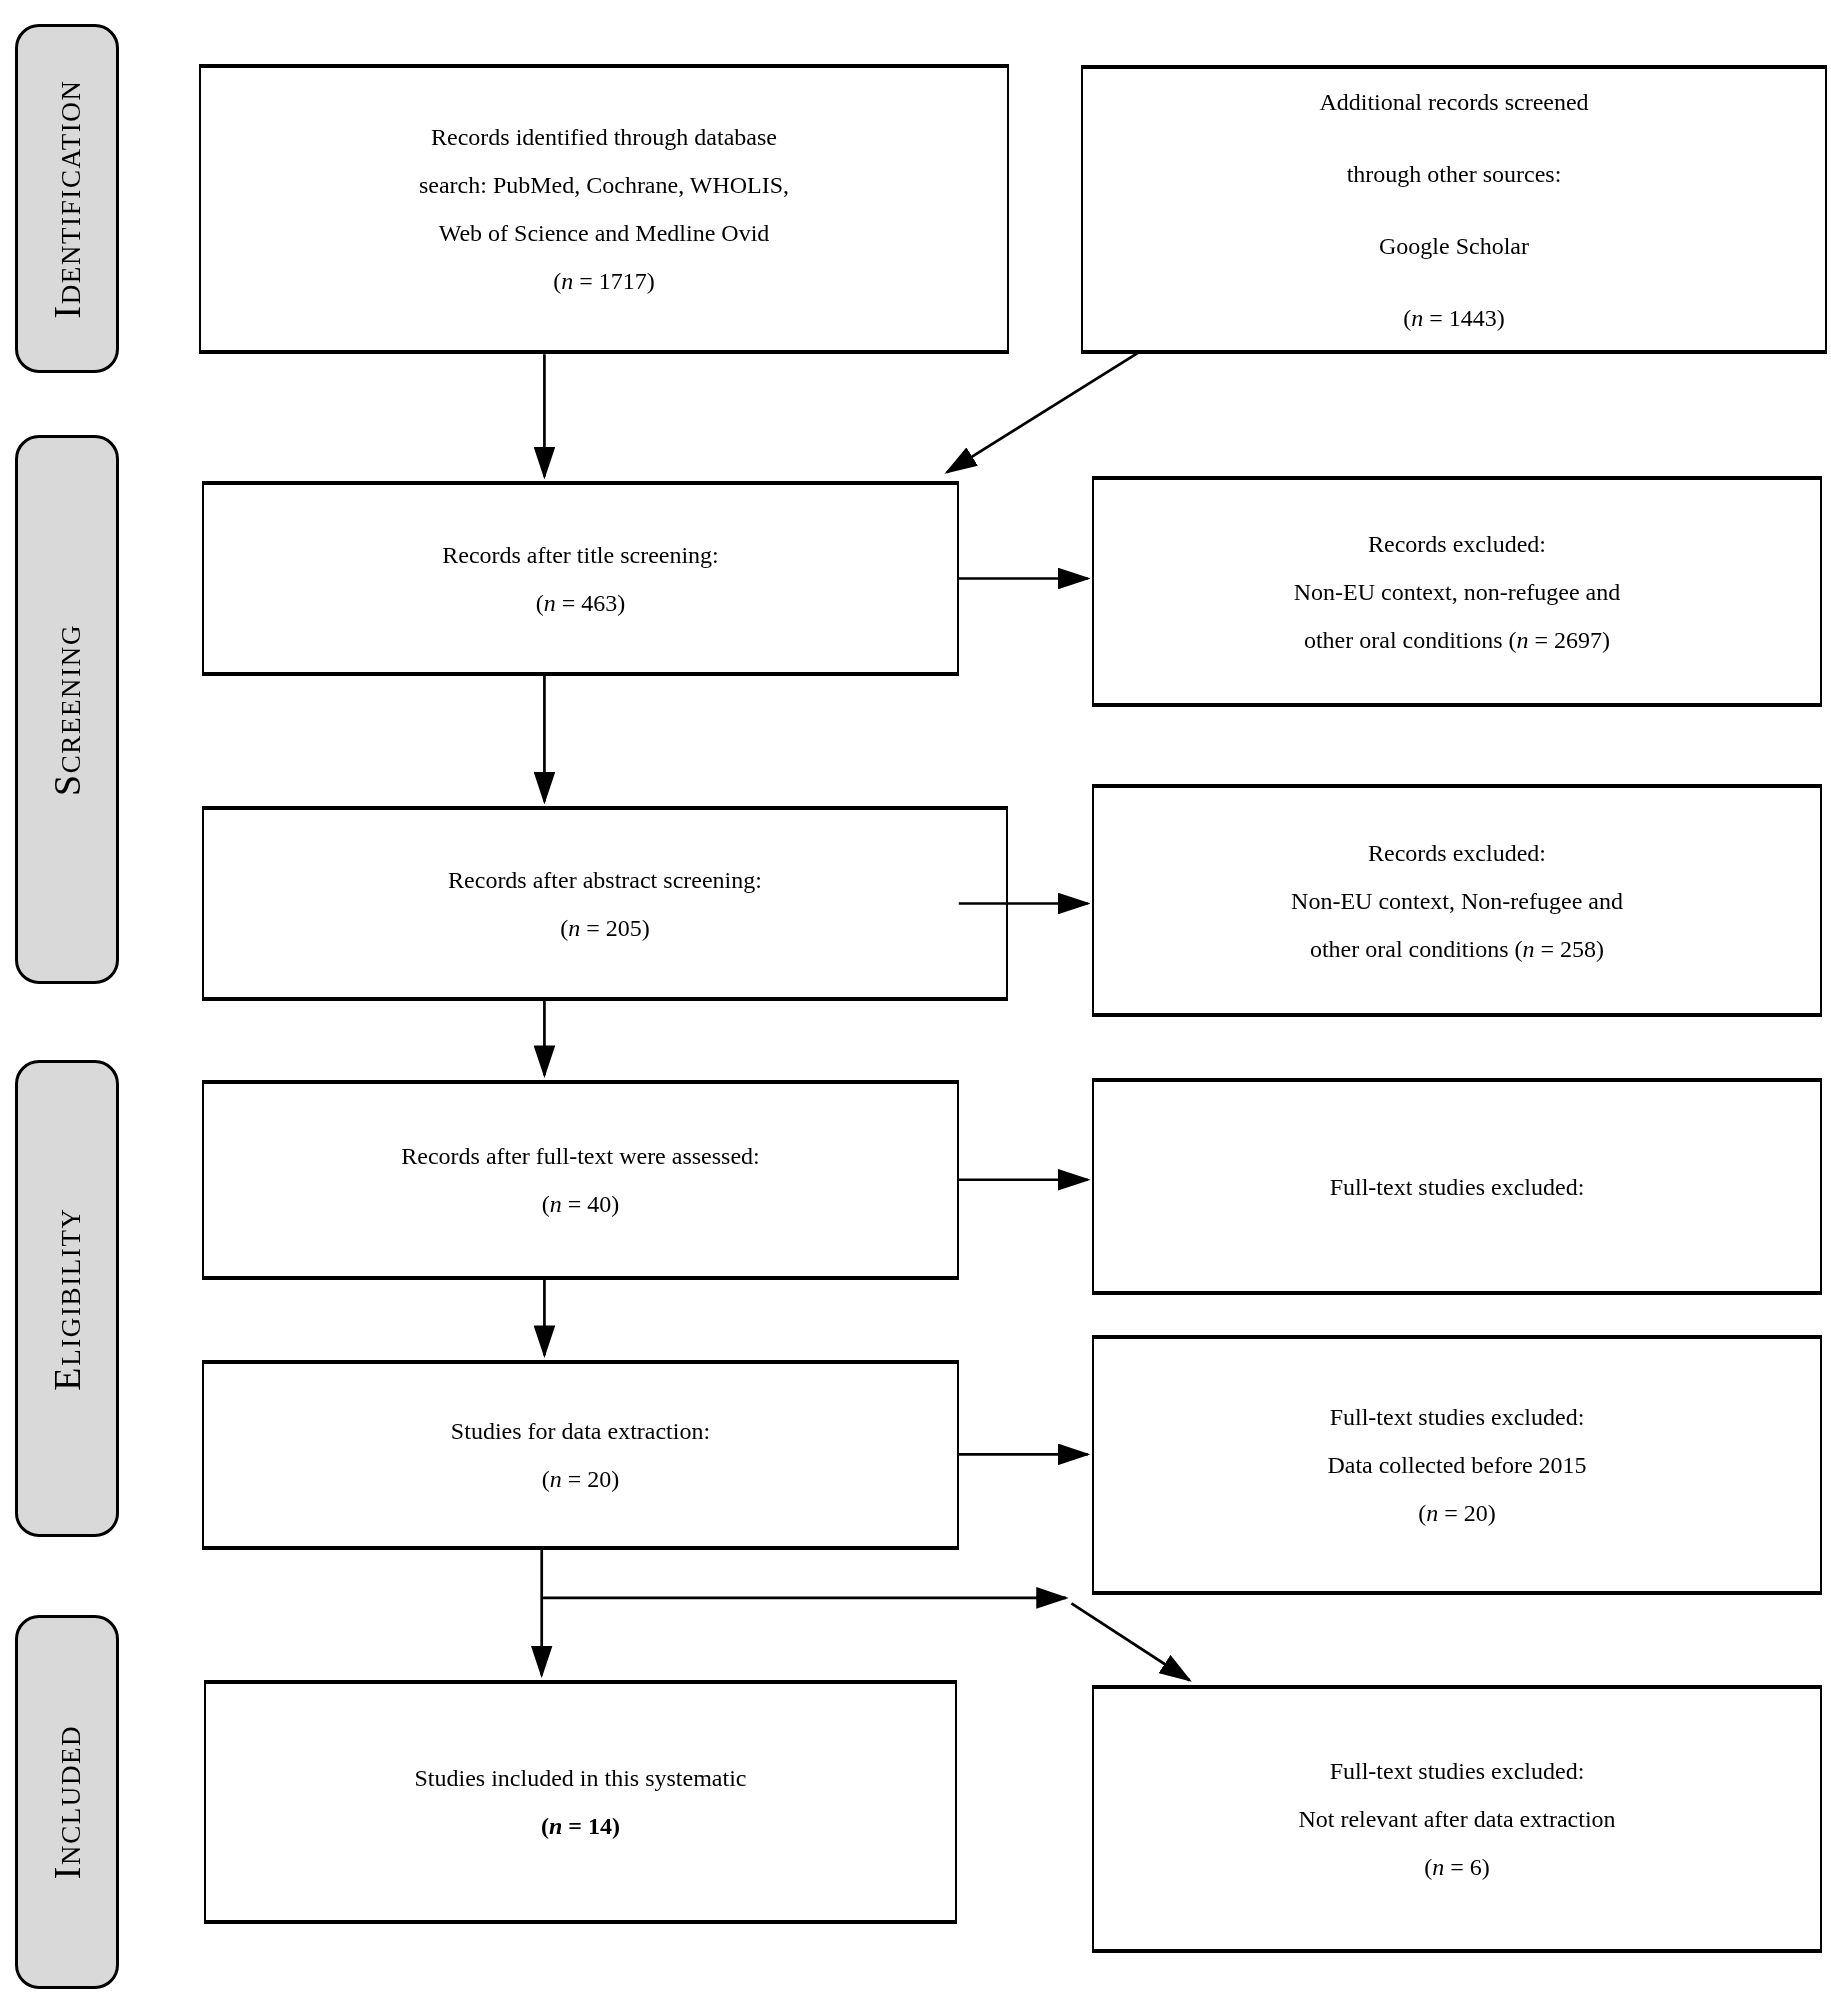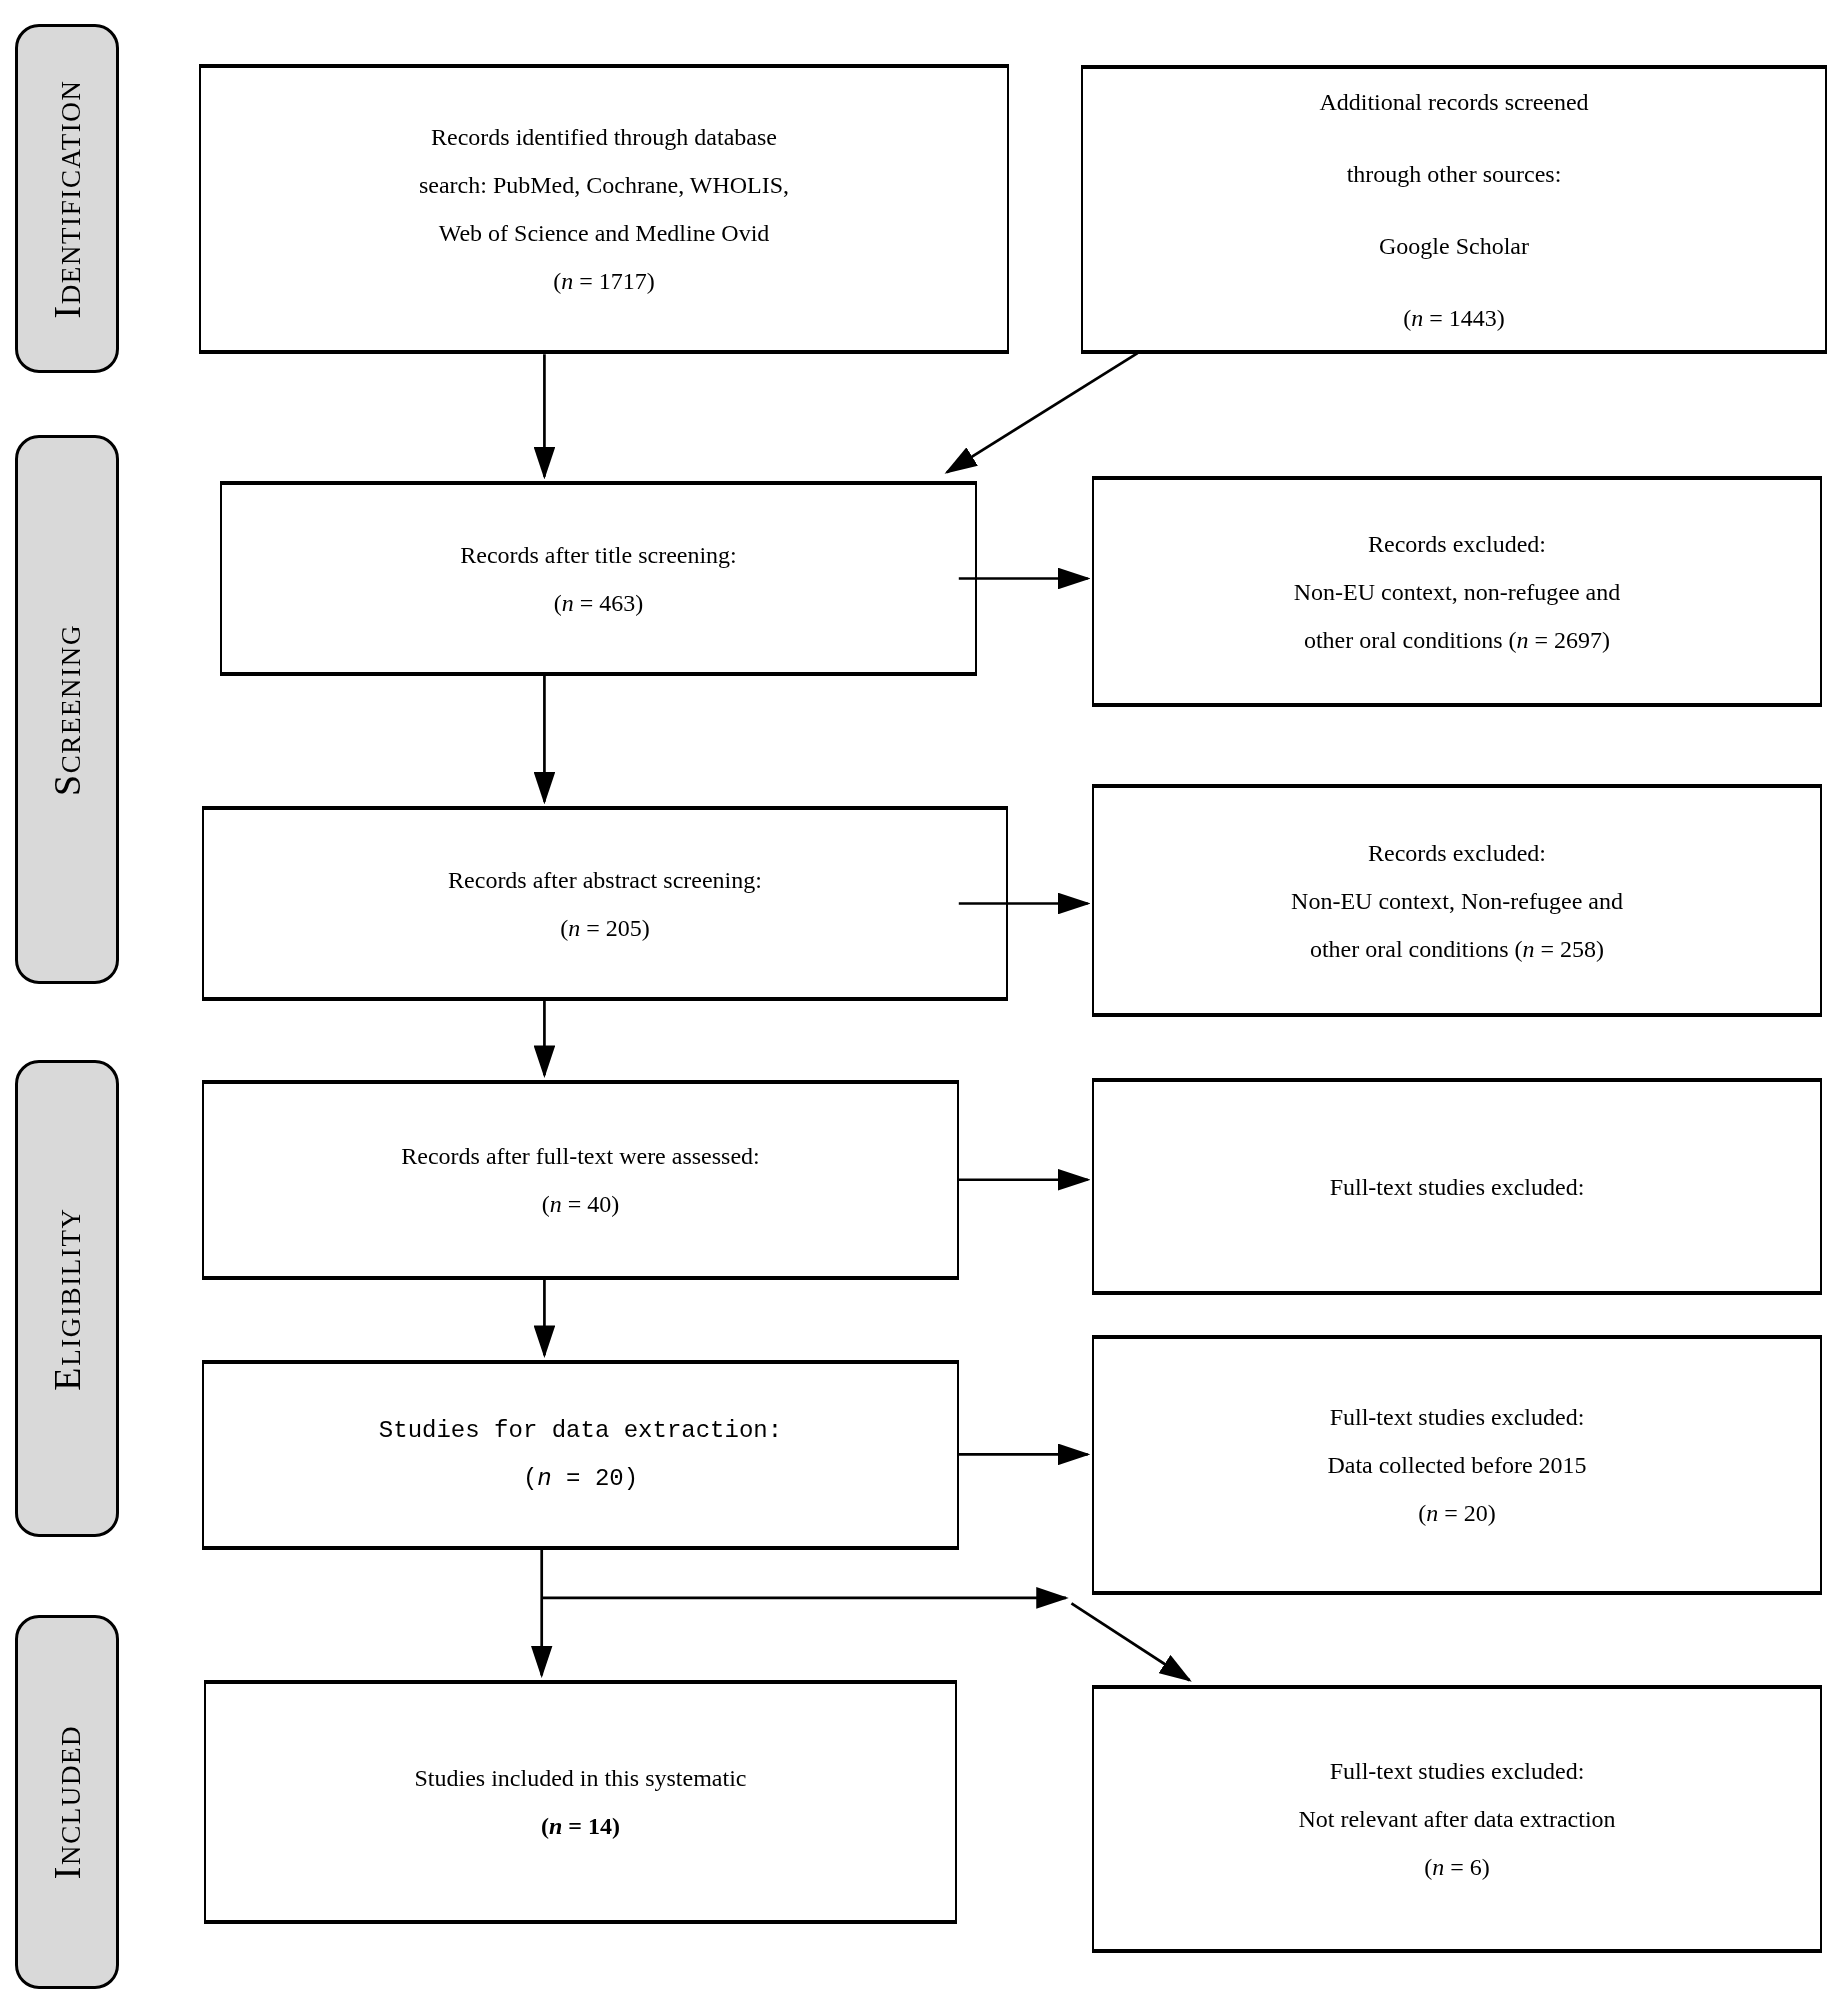--- a/index.html
+++ b/index.html
@@ -75,36 +75,36 @@
     <span>Included</span>
   </div>
 
   <div class="box" style="left:199px; top:64px; width:810px; height:290px;">
       <div class="line">Records identified through database</div>
       <div class="line">search: PubMed, Cochrane, WHOLIS,</div>
       <div class="line">Web of Science and Medline Ovid</div>
       <div class="line">(<i>n</i> = 1717)</div>
     </div>
 
-  <div class="box" style="left:202px; top:481px; width:757px; height:195px;margin-left:18px;">
+  <div class="box" style="left:202px; top:481px; width:757px; height:195px;">
       <div class="line">Records after title screening:</div>
       <div class="line">(<i>n</i> = 463)</div>
     </div>
 
   <div class="box" style="left:202px; top:806px; width:806px; height:195px;">
       <div class="line">Records after abstract screening:</div>
       <div class="line">(<i>n</i> = 205)</div>
     </div>
 
   <div class="box" style="left:202px; top:1080px; width:757px; height:200px;">
       <div class="line">Records after full-text were assessed:</div>
       <div class="line">(<i>n</i> = 40)</div>
     </div>
 
-  <div class="box" style="left:202px; top:1360px; width:757px; height:190px;font-family:Liberation Mono, monospace;">
+  <div class="box" style="left:202px; top:1360px; width:757px; height:190px;">
       <div class="line">Studies for data extraction:</div>
       <div class="line">(<i>n</i> = 20)</div>
     </div>
 
   <div class="box" style="left:204px; top:1680px; width:753px; height:244px;text-align:right;">
       <div class="line">Studies included in this systematic</div>
       <div class="line bold">(<i>n</i> = 14)</div>
     </div>
 
   <div class="box" style="left:1081px; top:65px; width:746px; height:289px;gap:24px;">

